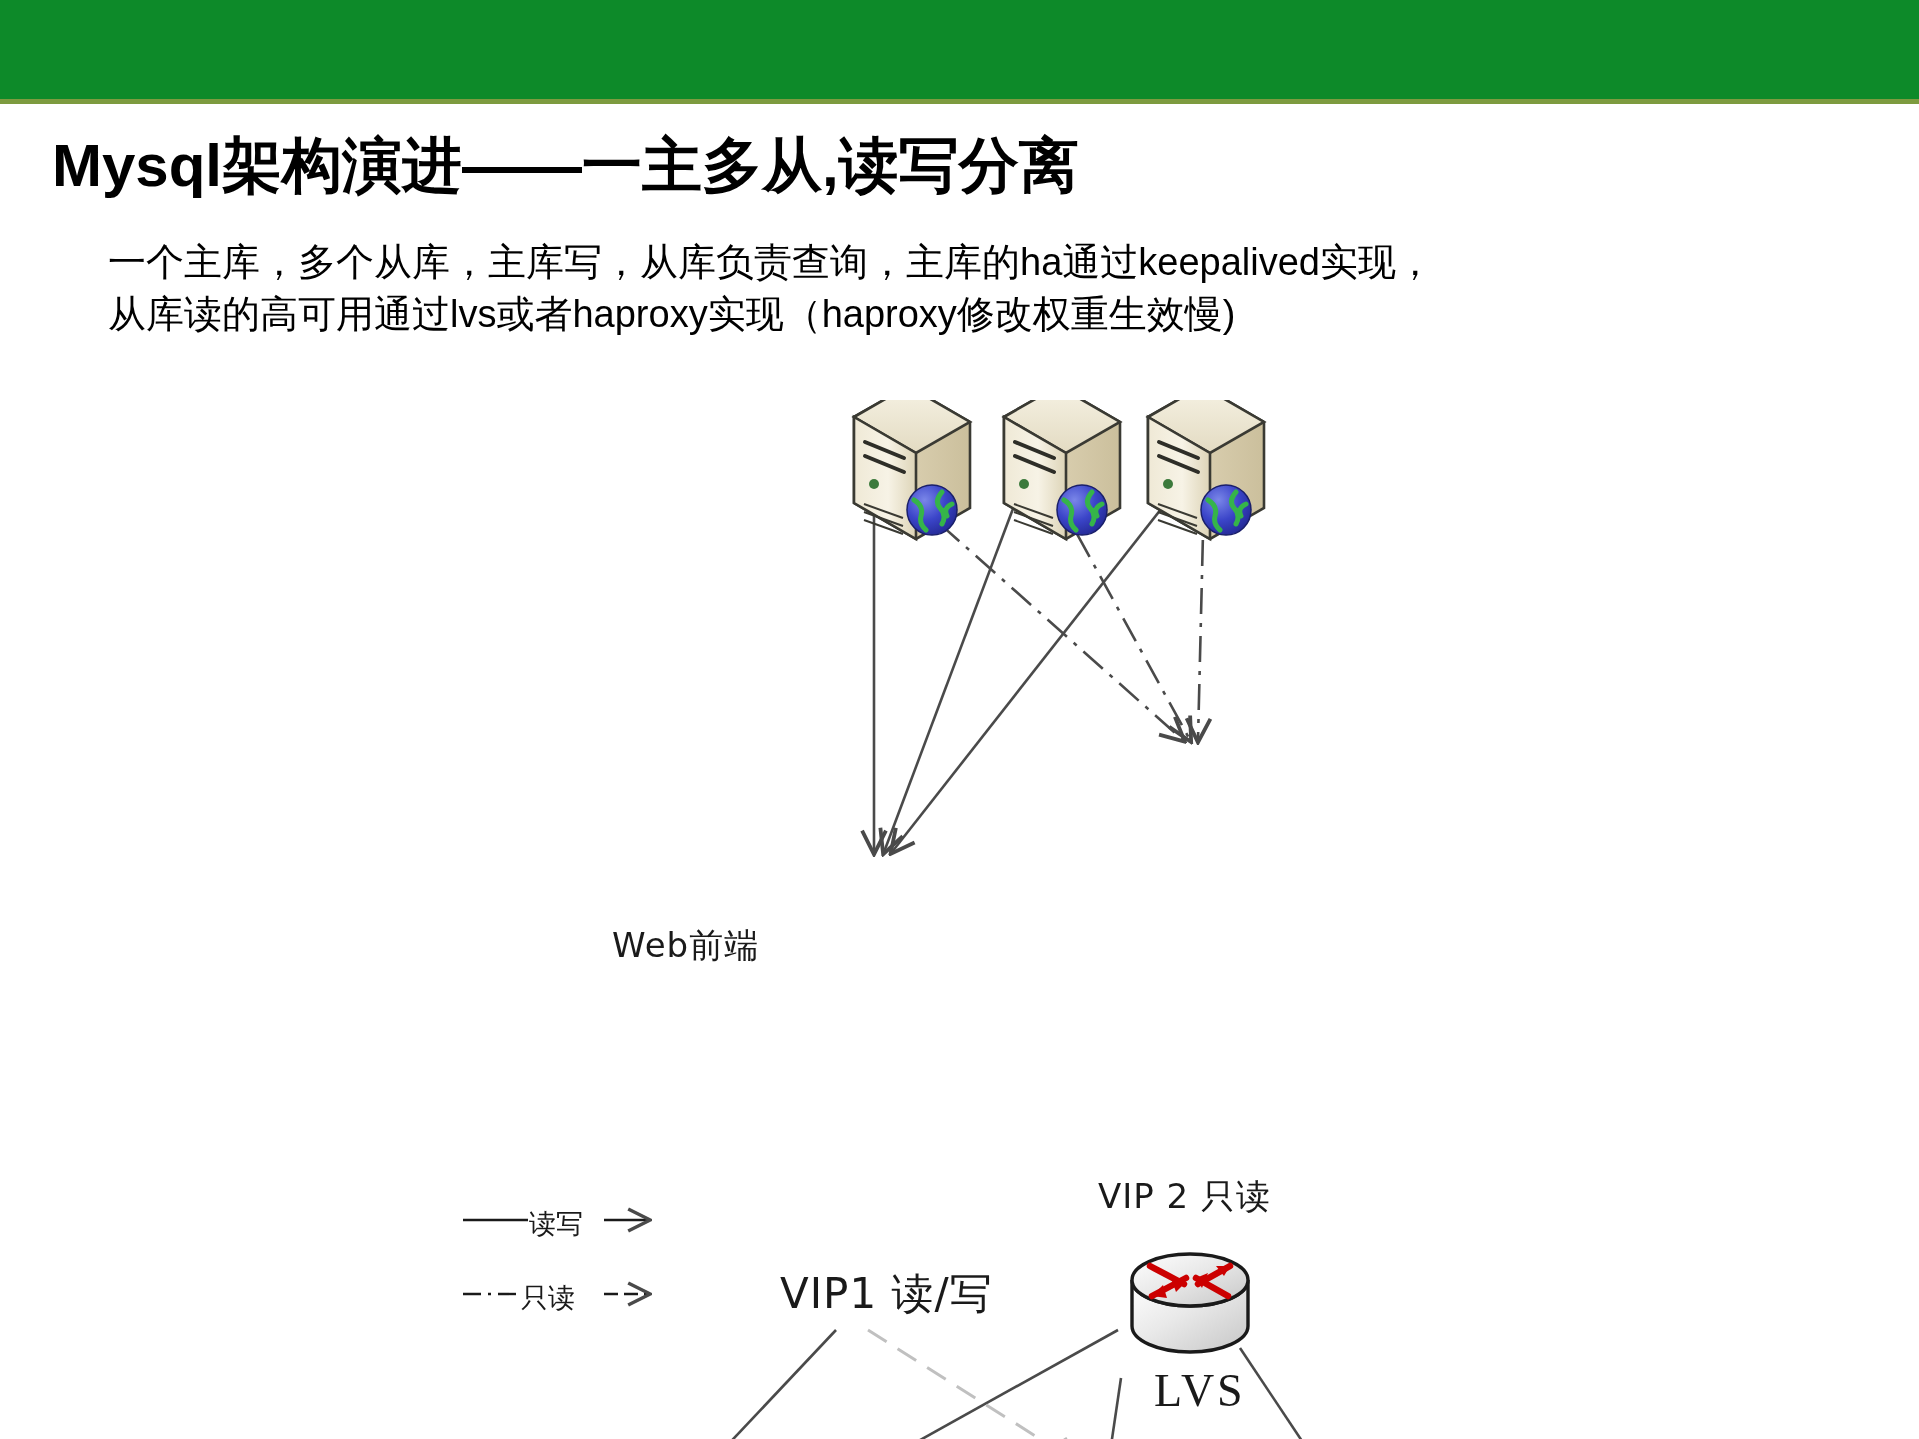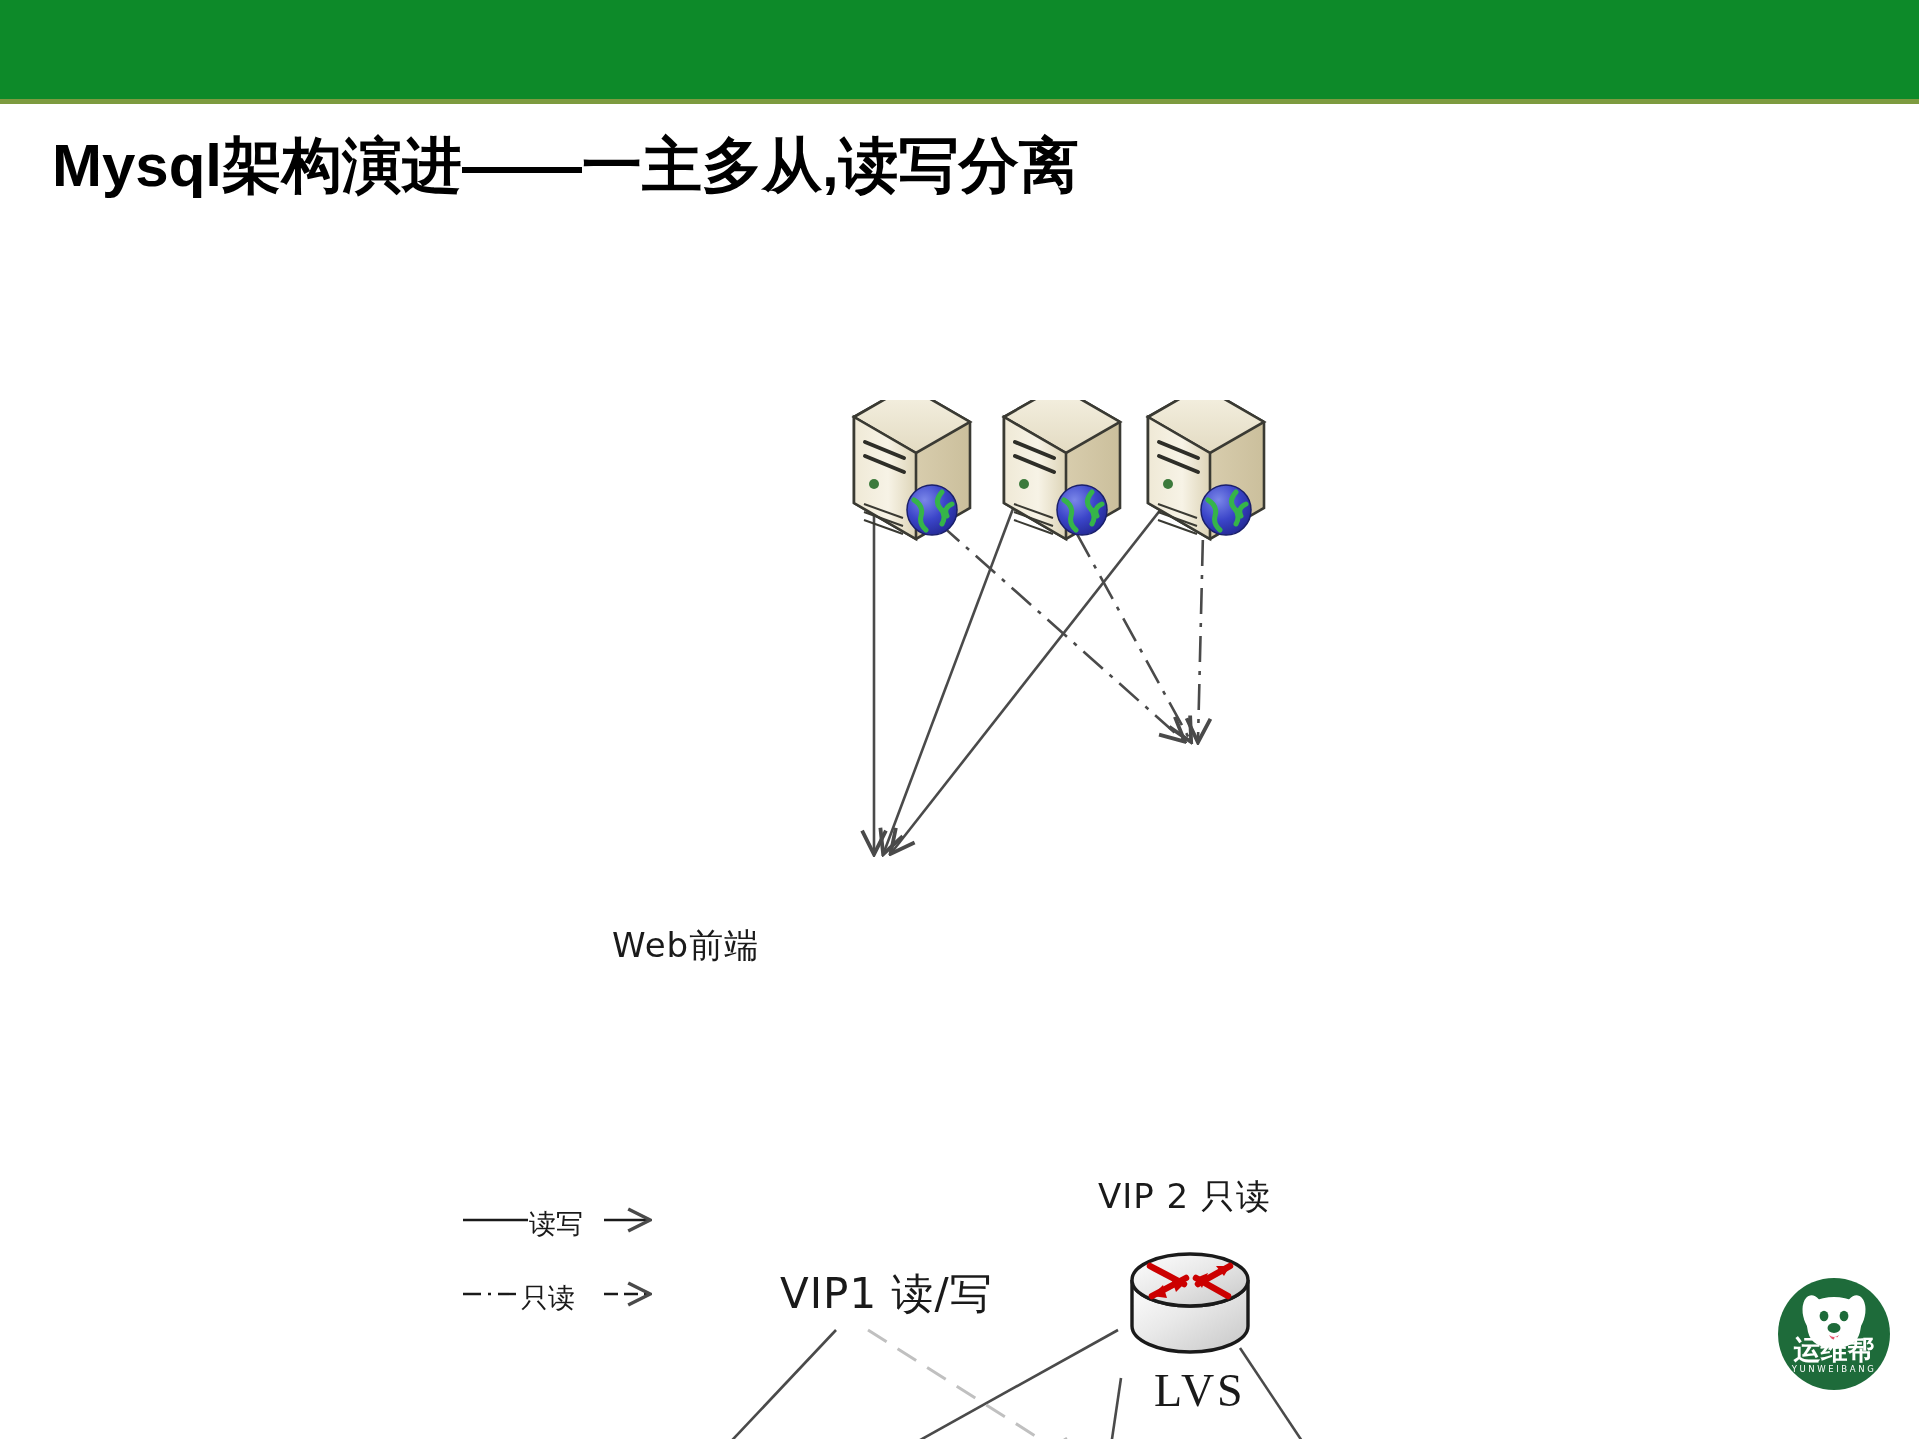--- a/index.html
+++ b/index.html
@@ -71,20 +71,24 @@
 </style>
 </head>
 <body>
 
 <div id="slide">
 
   <div class="header-band"></div>
 
   <div class="slide-title">Mysql架构演进——一主多从,读写分离</div>
 
+  <div class="body-text">
+    <div>一个主库，多个从库，主库写，从库负责查询，主库的ha通过keepalived实现，</div>
+    <div>从库读的高可用通过lvs或者haproxy实现（haproxy修改权重生效慢)</div>
+  </div>
 
   <div class="diagram">
 
     <svg width="1919" height="1039" viewBox="0 0 1919 1039">
       <defs>
 
         <linearGradient id="gFace" x1="0" y1="0" x2="1" y2="0">
           <stop offset="0%" stop-color="#efe9d6"></stop>
           <stop offset="55%" stop-color="#f7f3e6"></stop>
           <stop offset="100%" stop-color="#ddd4b7"></stop>
@@ -316,32 +320,14 @@
 
     <div class="dlabel lbl-web">Web前端</div>
     <div class="dlabel lbl-vip1">VIP1 读/写</div>
     <div class="dlabel lbl-vip2">VIP 2 只读</div>
     <div class="dlabel lbl-lvs">LVS</div>
 
     <div class="dlabel lbl-leg-rw">读写</div>
     <div class="dlabel lbl-leg-ro">只读</div>
   </div>
 
-  <div class="logo">
-    <svg width="112" height="112" viewBox="0 0 112 112">
-
-      <ellipse cx="36" cy="36" rx="11" ry="19" fill="#ffffff" transform="rotate(-12 36 36)"></ellipse>
-      <ellipse cx="76" cy="36" rx="11" ry="19" fill="#ffffff" transform="rotate(12 76 36)"></ellipse>
-
-      <path d="M34,24 q22,-10 44,0 q8,16 4,30 q-4,16 -26,16 q-22,0 -26,-16 q-4,-14 4,-30 Z" fill="#ffffff"></path>
-
-      <ellipse cx="46" cy="38" rx="4.4" ry="5.2" fill="#1e6b3a"></ellipse>
-      <ellipse cx="66" cy="38" rx="4.4" ry="5.2" fill="#1e6b3a"></ellipse>
-
-      <ellipse cx="56" cy="50" rx="6.5" ry="5" fill="#1e6b3a"></ellipse>
-
-      <path d="M51,57 q5,9 10,0 q-5,4 -10,0 Z" fill="#e8566f"></path>
-    </svg>
-    <div class="logo-cn">运维帮</div>
-    <div class="logo-en">YUNWEIBANG</div>
-  </div>
 
 </div>
 
 </body></html>

